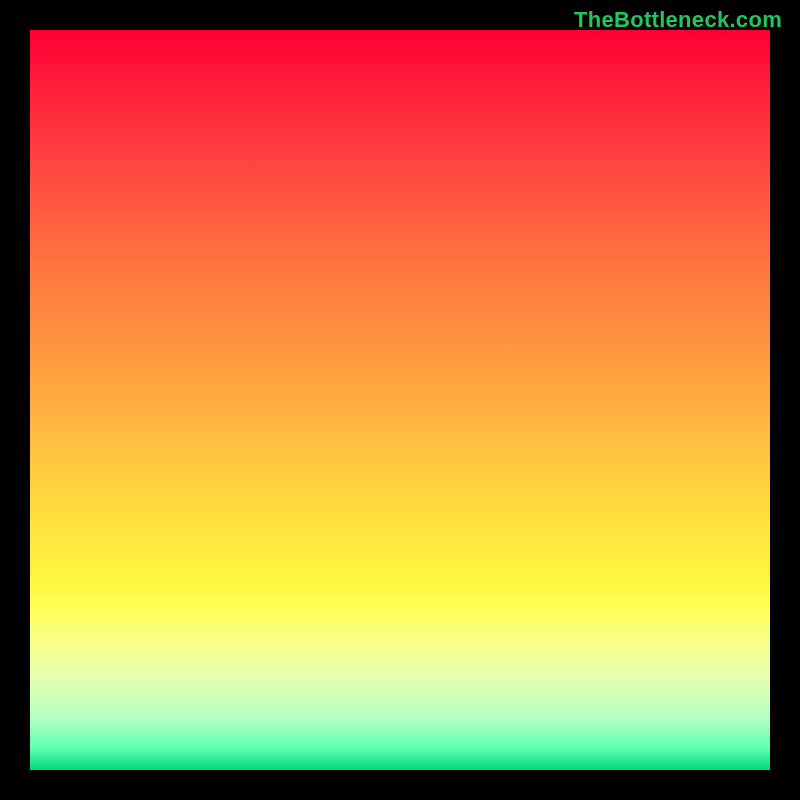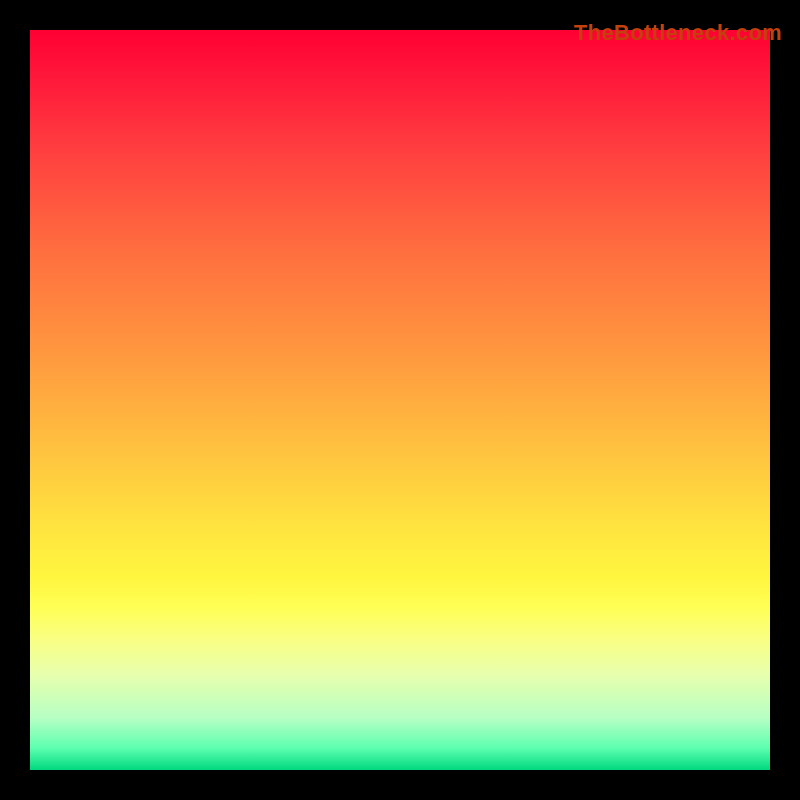--- a/index.html
+++ b/index.html
@@ -13,25 +13,25 @@
   }
   .frame {
     position: relative;
     width: 800px;
     height: 800px;
     background: #000;
   }
   
   .attribution {
     position: absolute;
-    top: 20px;
+    top: 7px;
     right: 18px;
     font-size: 22px;
     font-weight: 600;
-    color: #c2410c;
+    color: #22c55e;
     letter-spacing: 0.3px;
     user-select: none;
     z-index: 10;
   }
   
   .plot {
     position: absolute;
     left: 30px;
     top: 30px;
     width: 740px;

